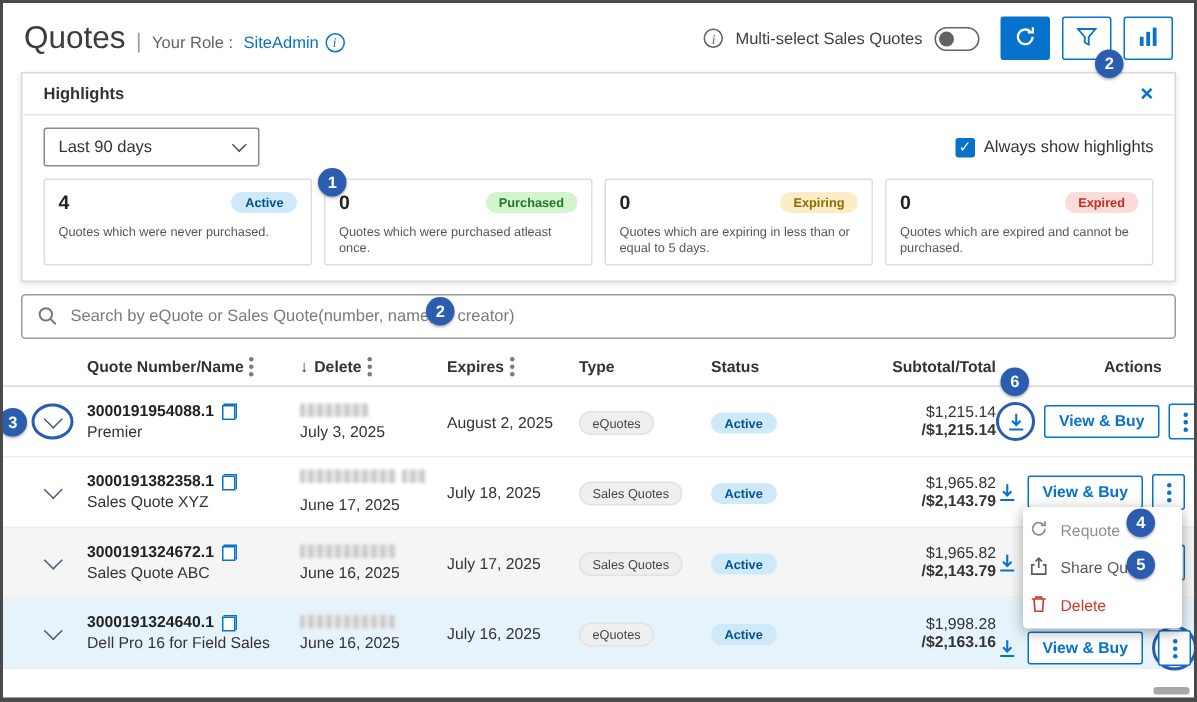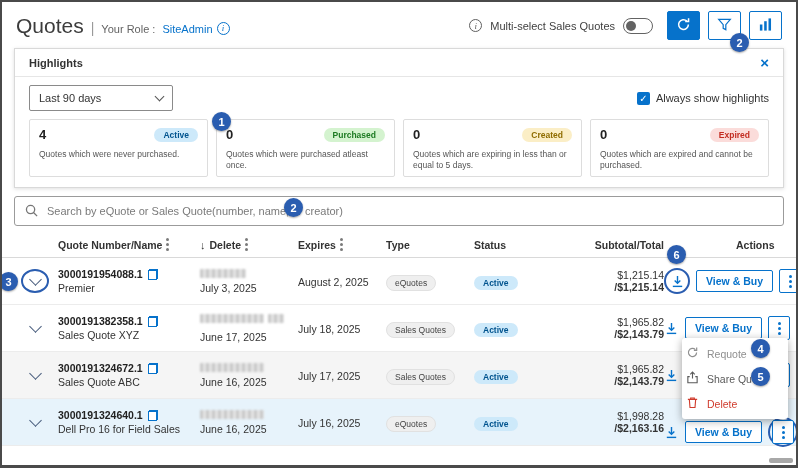--- a/index.html
+++ b/index.html
@@ -199,21 +199,21 @@
       <div class="card">
         <div class="card-top">
           <span class="card-count">0</span>
           <span class="pill p-purchased">Purchased</span>
         </div>
         <div class="card-desc">Quotes which were purchased atleast once.</div>
       </div>
       <div class="card">
         <div class="card-top">
           <span class="card-count">0</span>
-          <span class="pill p-expiring">Created</span>
+          <span class="pill p-expiring">Expiring</span>
         </div>
         <div class="card-desc">Quotes which are expiring in less than or equal to 5 days.</div>
       </div>
       <div class="card">
         <div class="card-top">
           <span class="card-count">0</span>
           <span class="pill p-expired">Expired</span>
         </div>
         <div class="card-desc">Quotes which are expired and cannot be purchased.</div>
       </div>

